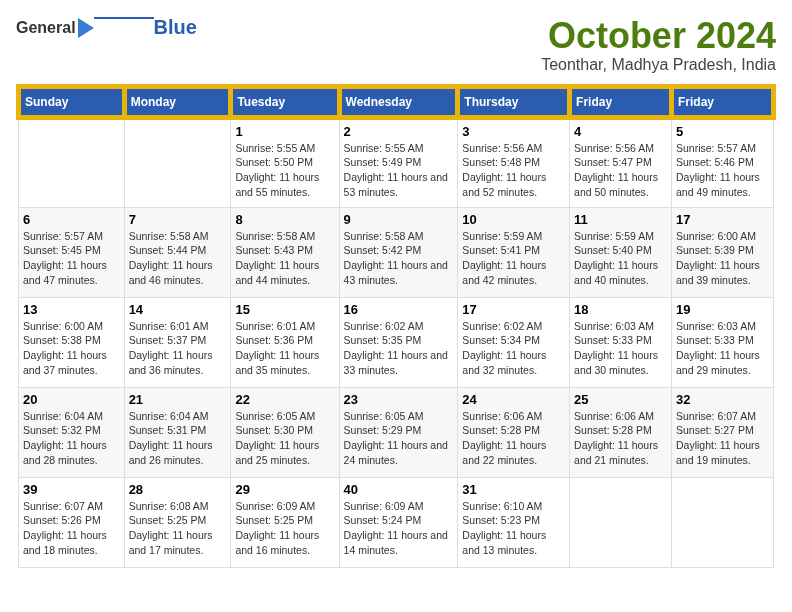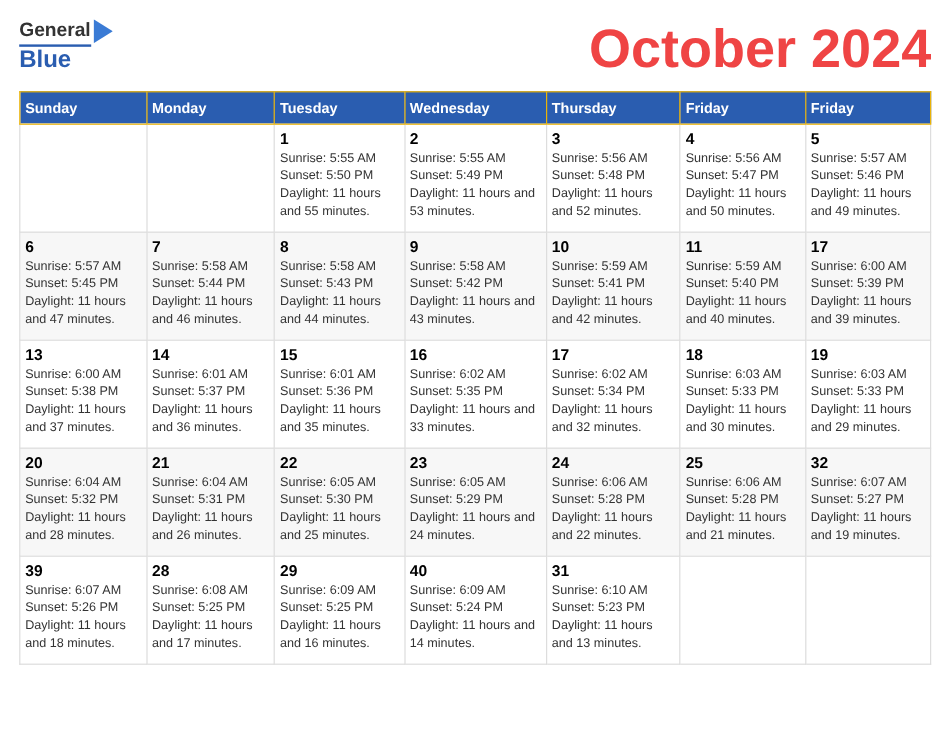--- a/index.html
+++ b/index.html
@@ -13,23 +13,23 @@
     .header {
       display: flex;
       align-items: flex-start;
       justify-content: space-between;
       margin-bottom: 10px;
     }
     .title-block {
       text-align: right;
     }
     .title-block h1 {
-      font-size: 45px;
-      font-weight: bold;
-      color: #ef4444;
+      font-size: 36px;
+      font-weight: bold;
+      color: #4d7c0f;
       line-height: 1.1;
     }
     .title-block h2 {
       font-size: 16px;
       font-weight: normal;
       color: #444;
     }
     table {
       width: 100%;
       border-collapse: collapse;
@@ -37,21 +37,21 @@
     }
     thead tr {
       background-color: #2a5db0;
       color: #fff;
     }
     thead th {
       padding: 6px 4px;
       text-align: left;
       font-weight: bold;
       font-size: 12px;
-      border: 1px solid #eab308;
+      border: 5px solid #eab308;
     }
     tbody tr {
       border-bottom: 1px solid #ccc;
     }
     tbody td {
       vertical-align: top;
       padding: 4px;
       border: 1px solid #ddd;
       min-height: 80px;
       height: 90px;
@@ -66,21 +66,21 @@
     }
     .day-detail {
       color: #333;
       line-height: 1.4;
       font-size: 10.5px;
     }
     .empty-cell { background: #fff; }
     
     .logo-container {
       display: flex;
-      flex-direction: column;
+      flex-direction: row;
     }
     .logo-top {
       display: flex;
       align-items: center;
     }
     .logo-general {
       font-size: 16px;
       font-weight: bold;
       color: #333;
     }
@@ -107,20 +107,21 @@
       <span class="logo-general">General</span>
       <svg class="logo-arrow-svg" width="16" height="20" viewBox="0 0 16 20">
         <polygon points="0,0 16,10 0,20" fill="#3a7bd5"></polygon>
       </svg>
     </div>
     <div class="logo-underline" style="width:60px;"></div>
     <span class="logo-blue">Blue</span>
   </div>
   <div class="title-block">
     <h1>October 2024</h1>
+    <h2>Teonthar, Madhya Pradesh, India</h2>
   </div>
 </div>
 
 <table>
   <thead>
     <tr>
       <th>Sunday</th>
       <th>Monday</th>
       <th>Tuesday</th>
       <th>Wednesday</th>

